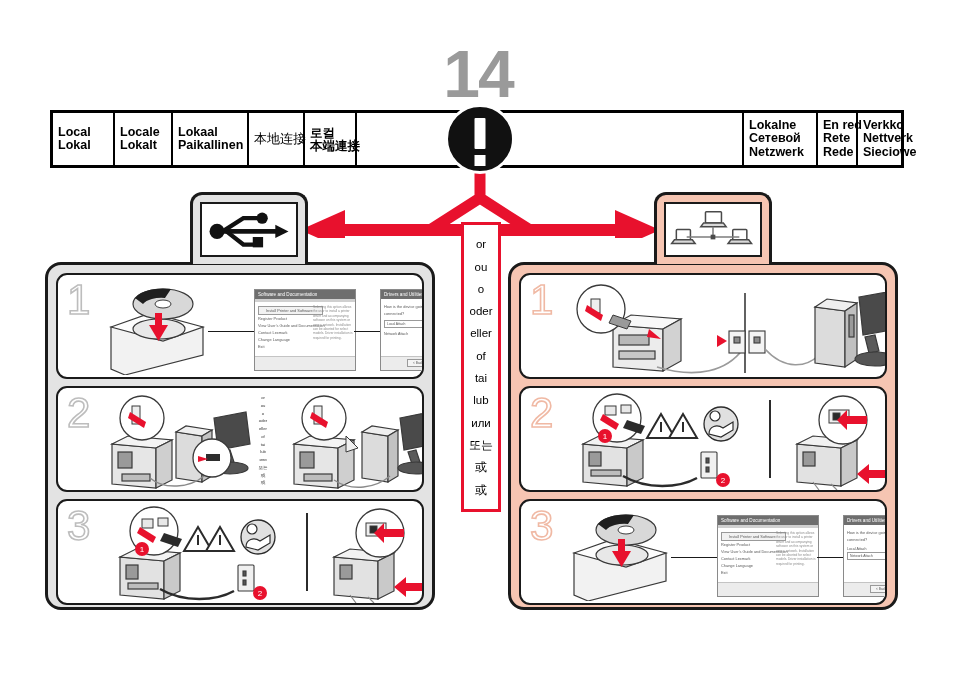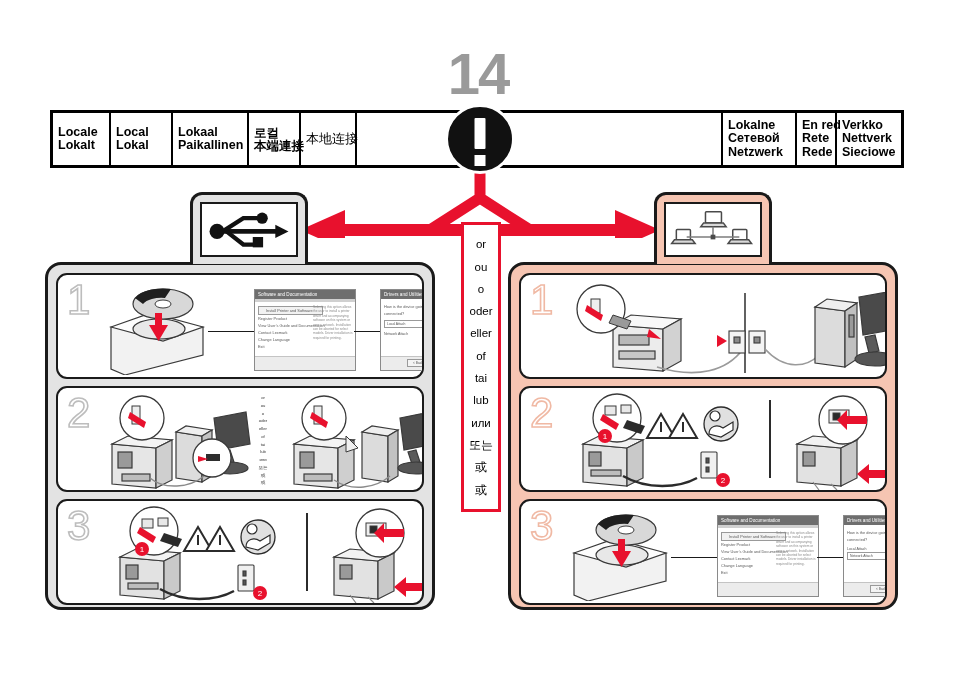--- a/index.html
+++ b/index.html
@@ -2,21 +2,21 @@
 <html><head>
 <meta charset="utf-8">
 <style>
   html,body{margin:0;padding:0;background:#ffffff;}
   body{width:954px;height:675px;position:relative;overflow:hidden;
        font-family:"Liberation Sans","DejaVu Sans",sans-serif;color:#000;}
   .abs{position:absolute;}
 
   
   #step-number{left:443px;top:44px;width:70px;height:60px;
-      font-size:58px;font-weight:bold;color:#9a9a9a;letter-spacing:-2px;
+      font-size:66px;font-weight:bold;color:#9a9a9a;letter-spacing:-2px;
       line-height:60px;text-align:center;}
 
   
   #lang-bar{left:50px;top:110px;width:854px;height:58px;
       border:3px solid #000;background:#fff;box-sizing:border-box;display:flex;}
   .lang-cell{display:flex;flex-direction:column;justify-content:center;
       padding:0 5px;box-sizing:border-box;border-right:2px solid #000;
       font-size:12.5px;font-weight:bold;line-height:13.5px;white-space:nowrap;}
   .lang-cell:last-child{border-right:none;}
   .lang-cell.cjk{font-family:"DejaVu Sans",sans-serif;font-weight:normal;font-size:13px;}
@@ -91,53 +91,53 @@
 
   .connector-line{position:absolute;background:#1a1a1a;height:1.3px;}
   .lbl-hidden{position:absolute;width:1px;height:1px;overflow:hidden;opacity:0;}
 </style>
 </head>
 <body>
 
 <div class="abs" id="step-number">14</div>
 
 <div class="abs" id="lang-bar">
+  <div class="lang-cell" style="width:62px">
+    <span class="ln">Local</span>
+    <span class="ln">Lokal</span>
+  </div>
   <div class="lang-cell" style="width:58px">
     <span class="ln">Locale</span>
     <span class="ln">Lokalt</span>
   </div>
-  <div class="lang-cell" style="width:62px">
-    <span class="ln">Local</span>
-    <span class="ln">Lokal</span>
-  </div>
   <div class="lang-cell" style="width:76px">
     <span class="ln">Lokaal</span>
     <span class="ln">Paikallinen</span>
   </div>
+  <div class="lang-cell cjk" style="width:56px">
+    <span class="ln">本地连接</span>
+  </div>
   <div class="lang-cell cjkb" style="width:52px">
     <span class="ln">로컬</span>
     <span class="ln">本端連接</span>
-  </div>
-  <div class="lang-cell cjk" style="width:56px">
-    <span class="ln">本地连接</span>
   </div>
 
   <div class="spacer-cell"></div>
 
   <div class="lang-cell" style="width:74px">
     <span class="ln">Lokalne</span>
     <span class="ln">Сетевой</span>
     <span class="ln">Netzwerk</span>
   </div>
   <div class="lang-cell" style="width:40px">
     <span class="ln">En red</span>
     <span class="ln">Rete</span>
     <span class="ln">Rede</span>
   </div>
-  <div class="lang-cell" style="width:64px">
+  <div class="lang-cell" style="width:43px">
     <span class="ln">Verkko</span>
     <span class="ln">Nettverk</span>
     <span class="ln">Sieciowe</span>
   </div>
 </div>
 
 <div class="abs" id="warning-badge">
   <div class="bang"></div>
   <div class="dot"></div>
 </div>

